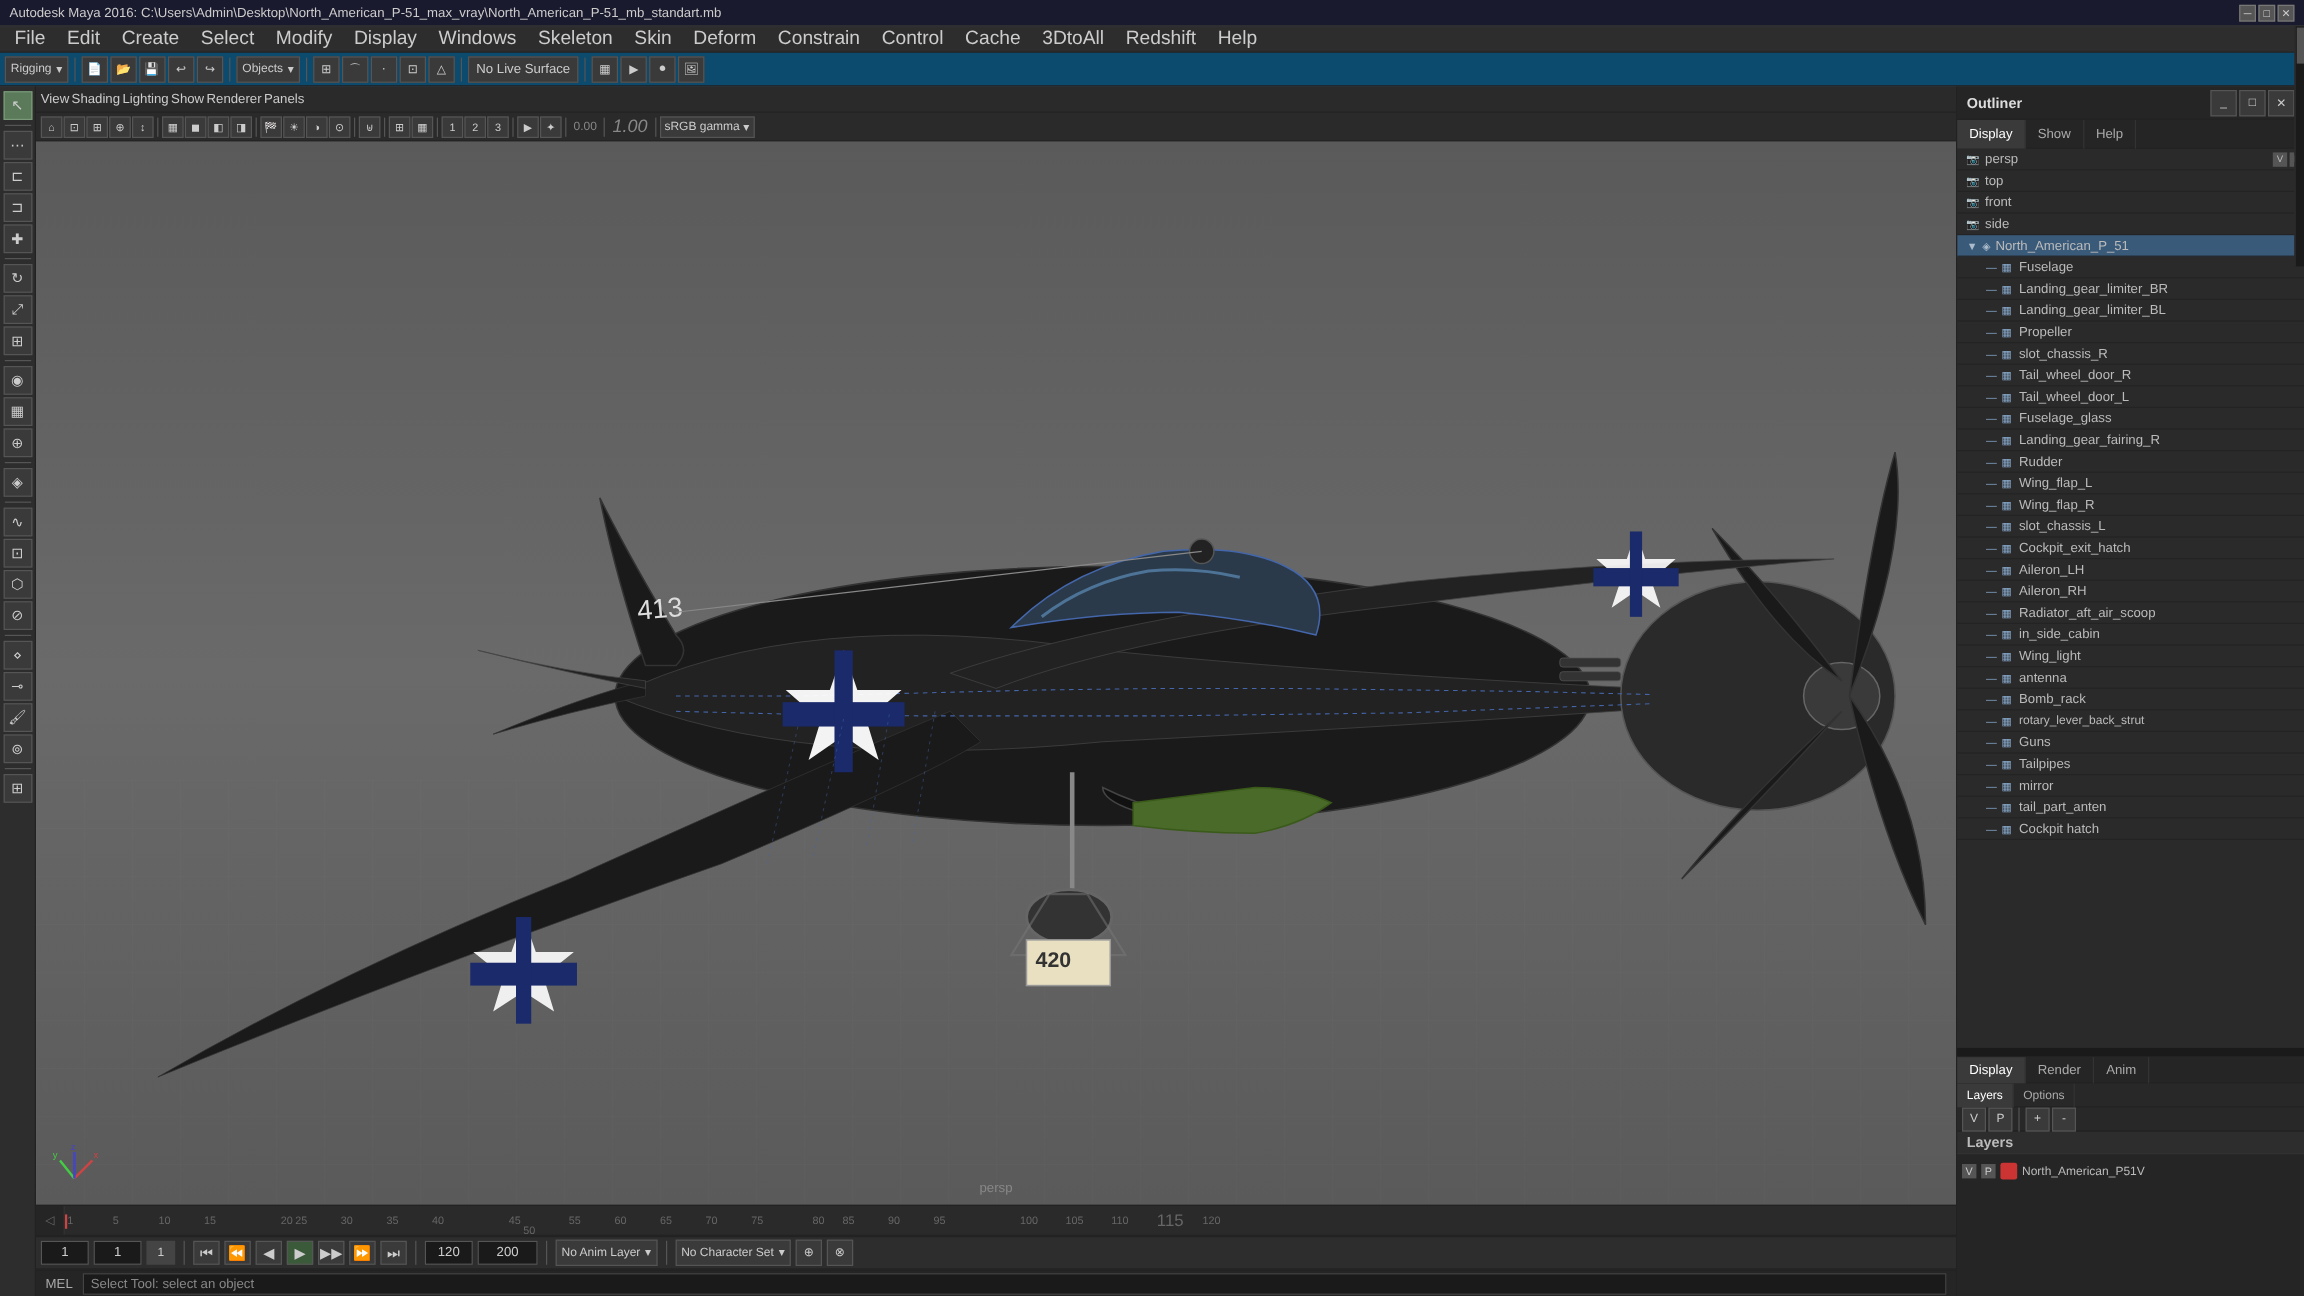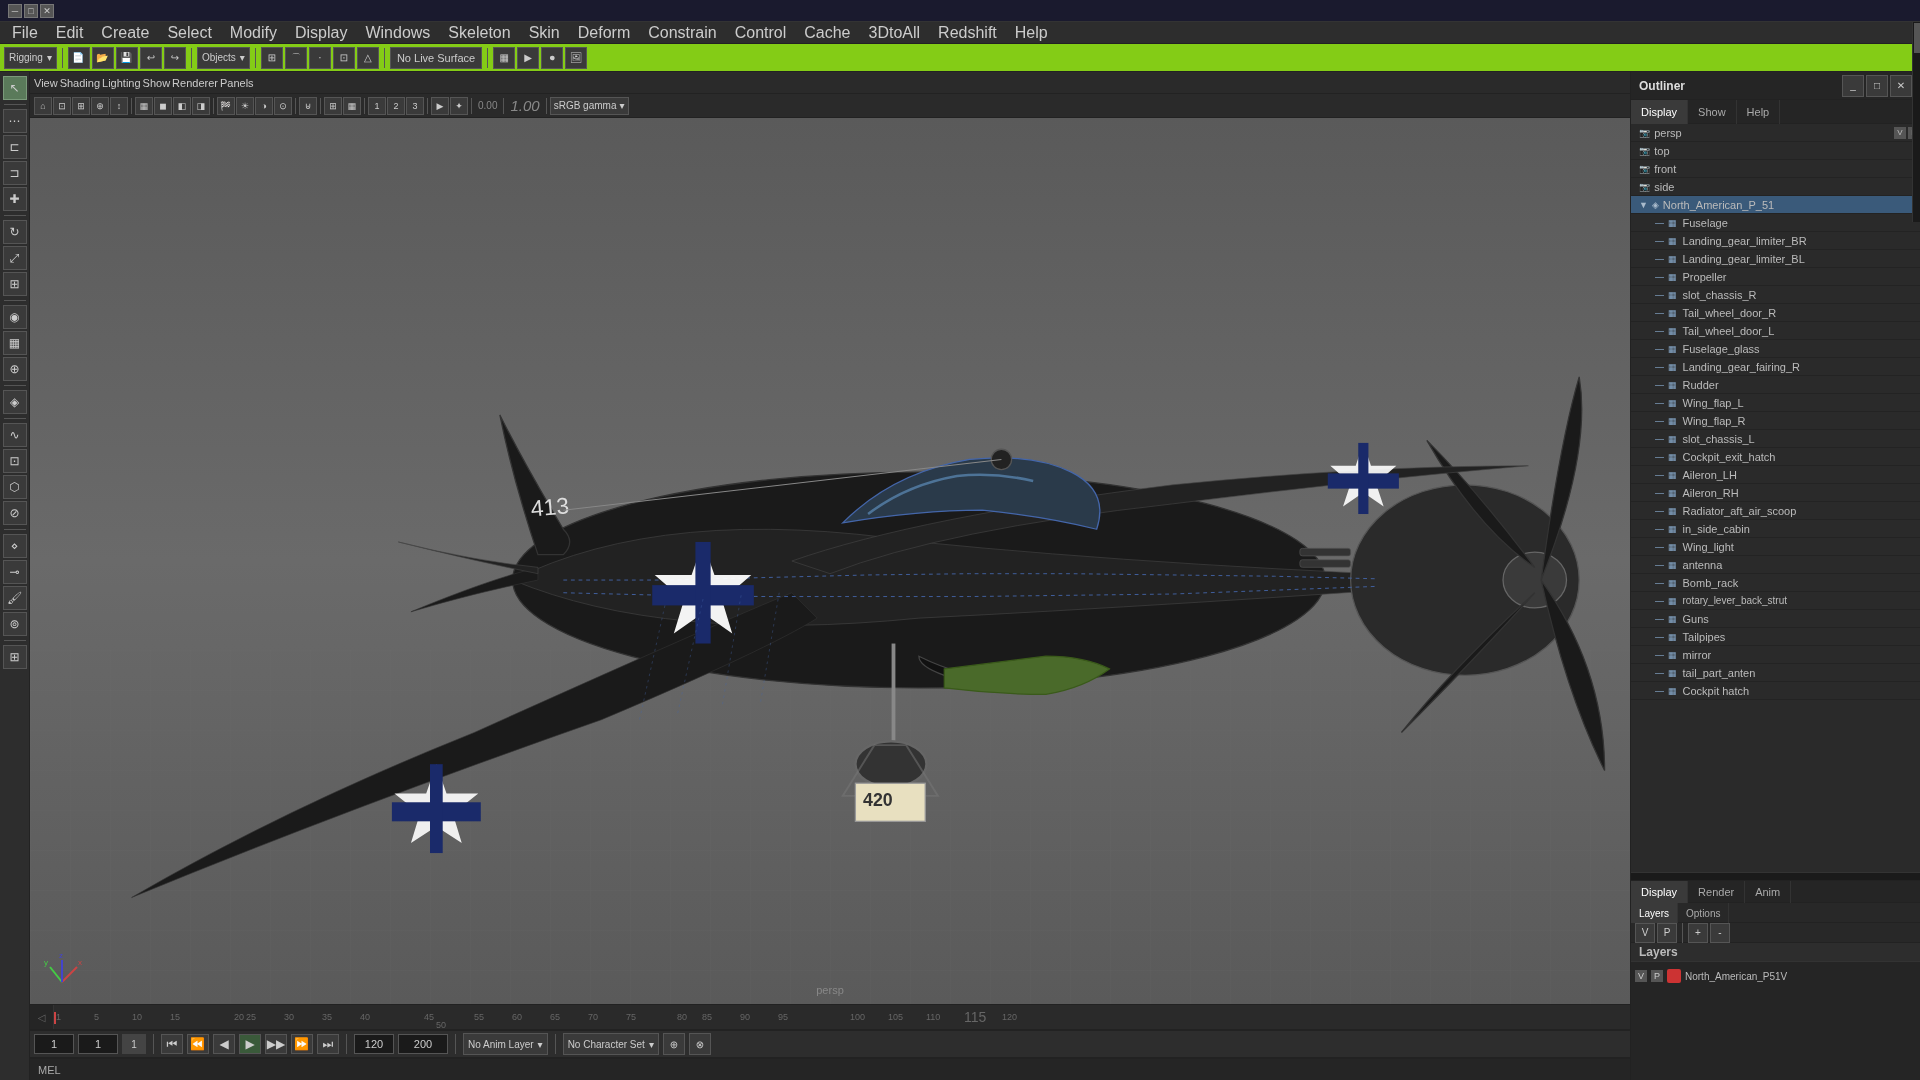--- a/index.html
+++ b/index.html
@@ -28,21 +28,21 @@
       align-items: center;
       padding: 0 4px;
       gap: 2px;
       border-bottom: 1px solid #222;
     }
     #menubar .menu-item { padding: 2px 8px; cursor: pointer; color: #ccc; font-size: 16px; }
 
     
     #main-toolbar {
       height: 28px;
-      background: #84cc16;
+      background: #0c4a6e;
       display: flex;
       align-items: center;
       padding: 0 4px;
       gap: 2px;
       border-bottom: 1px solid #222;
     }
     .toolbar-btn {
       height: 22px;
       min-width: 22px;
       background: #3a3a3a;
@@ -399,20 +399,21 @@
       font-size: 12px;
       font-weight: bold;
       color: #bbb;
       border-bottom: 1px solid #333;
     }
   </style>
 </head>
 <body>
 
 <div id="titlebar">
+  <span class="title">Autodesk Maya 2016: C:\Users\Admin\Desktop\North_American_P-51_max_vray\North_American_P-51_mb_standart.mb</span>
   <div class="winbtns">
     <div class="winbtn">─</div>
     <div class="winbtn">□</div>
     <div class="winbtn">✕</div>
   </div>
 </div>
 
 <div id="menubar">
     <span class="menu-item">File</span>
     <span class="menu-item">Edit</span>
@@ -715,20 +716,23 @@
       <div class="toolbar-dropdown">
         <span>No Character Set</span>
         <span>▾</span>
       </div>
       <div class="toolbar-btn">⊕</div>
       <div class="toolbar-btn">⊗</div>
     </div>
 
     <div id="statusbar">
       <span class="mel-label">MEL</span>
+      <div style="flex:1;height:18px;background:#1a1a1a;border:1px solid #444;padding:0 6px;display:flex;align-items:center;">
+        <span style="color:#888;font-size:11px;">Select Tool: select an object</span>
+      </div>
     </div>
 
   </div>
 
   <div id="right-panel">
 
     <div id="outliner-header">
       <span style="font-size:12px;font-weight:bold;color:#ddd;">Outliner</span>
       <div style="margin-left:auto;display:flex;gap:2px;">
         <div class="toolbar-btn">_</div>

